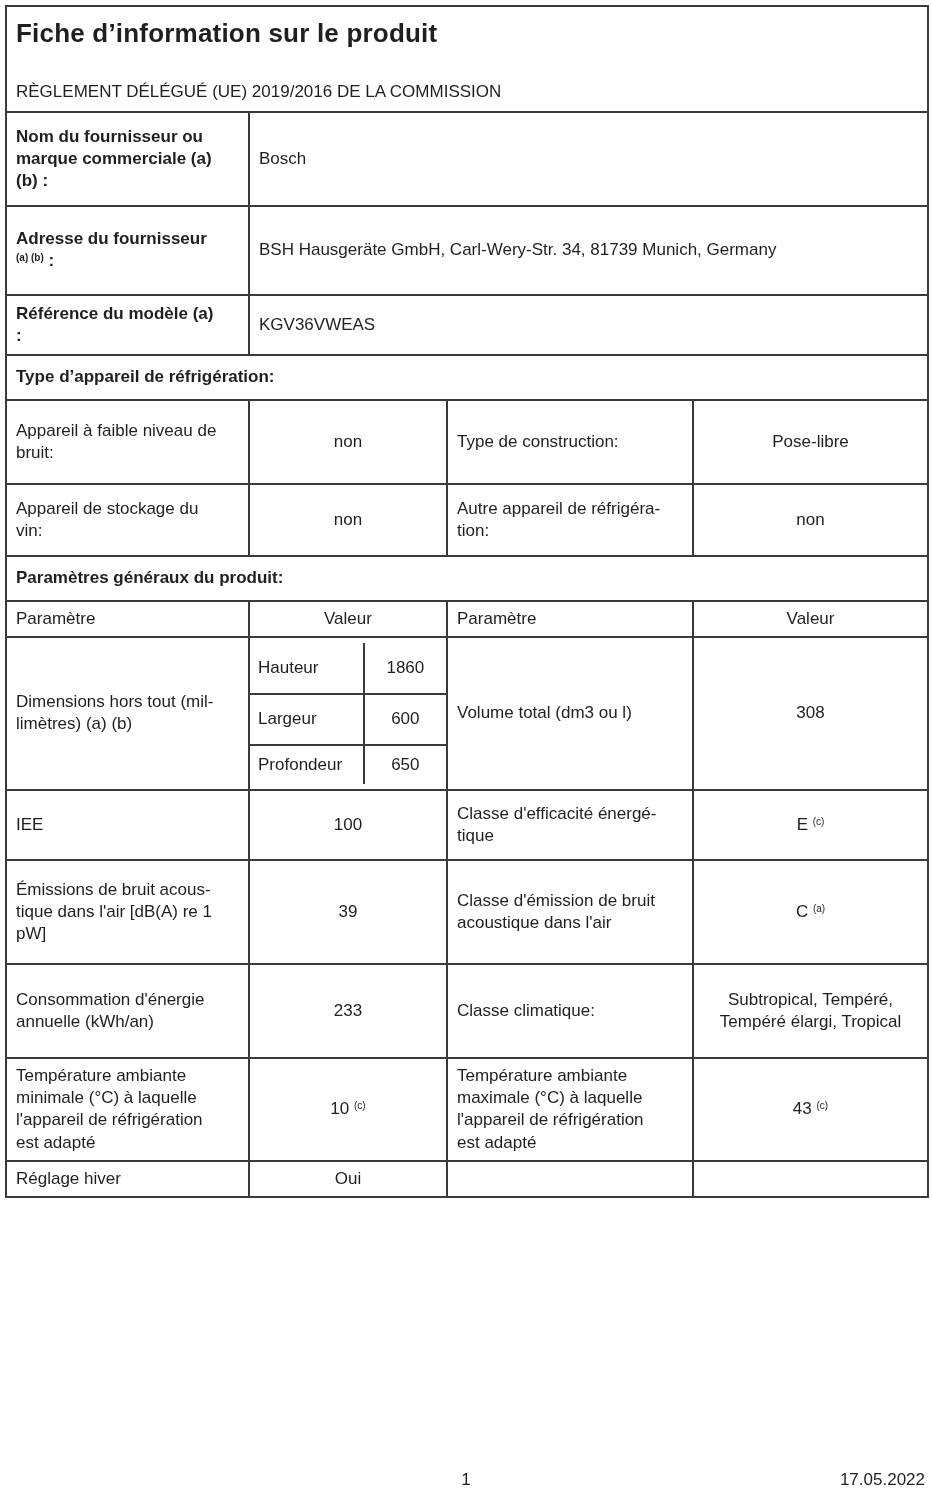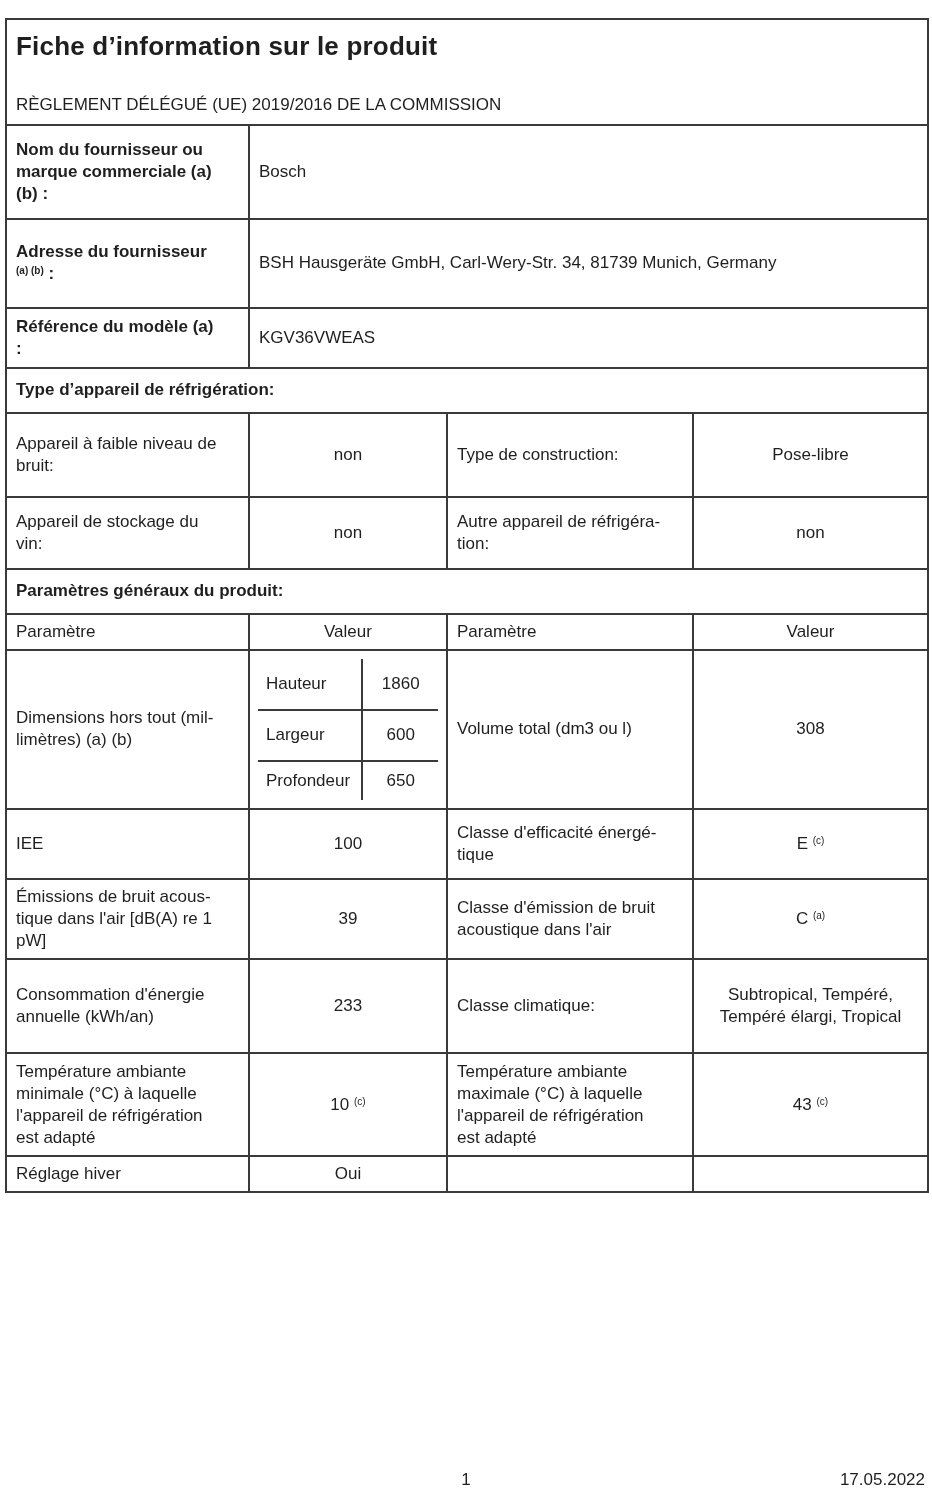--- a/index.html
+++ b/index.html
@@ -11,21 +11,21 @@
     width: 932px;
     height: 1500px;
     position: relative;
     font-family: "Liberation Sans", sans-serif;
     color: #1f1f1f;
     -webkit-font-smoothing: antialiased;
   }
   .sheet {
     position: absolute;
     left: 5px;
-    top: 18px;
+    top: 5px;
     width: 922px;
   }
   table.main {
     border-collapse: collapse;
     table-layout: fixed;
     width: 922px;
   }
   table.main > tbody > tr > td {
     border: 2px solid #3a3a3a;
     font-size: 17px;
@@ -54,21 +54,21 @@
     font-size: 10px;
     vertical-align: 5px;
     line-height: 0;
     font-weight: bold;
   }
   sup.vsup {
     font-size: 10px;
     line-height: 0;
     vertical-align: 5px;
   }
-  td.nopad { padding: 8px !important; }
+  td.nopad { padding: 0 !important; }
   table.dims {
     border-collapse: collapse;
     table-layout: fixed;
     width: 100%;
     height: 100%;
   }
   table.dims td {
     border: 2px solid #3a3a3a;
     font-size: 17px;
     line-height: 1.3;
@@ -202,21 +202,21 @@
         <td>IEE</td>
         <td class="c">100</td>
         <td class="pre">Classe d'efficacité énergé-
 tique</td>
         <td class="c">
           <span>E</span>
           <sup class="vsup">(c)</sup>
         </td>
       </tr>
 
-      <tr style="height:80px">
+      <tr style="height:104px">
         <td class="pre">Émissions de bruit acous-
 tique dans l'air [dB(A) re 1
 pW]</td>
         <td class="c">39</td>
         <td class="pre">Classe d'émission de bruit
 acoustique dans l'air</td>
         <td class="c">
           <span>C</span>
           <sup class="vsup">(a)</sup>
         </td>

